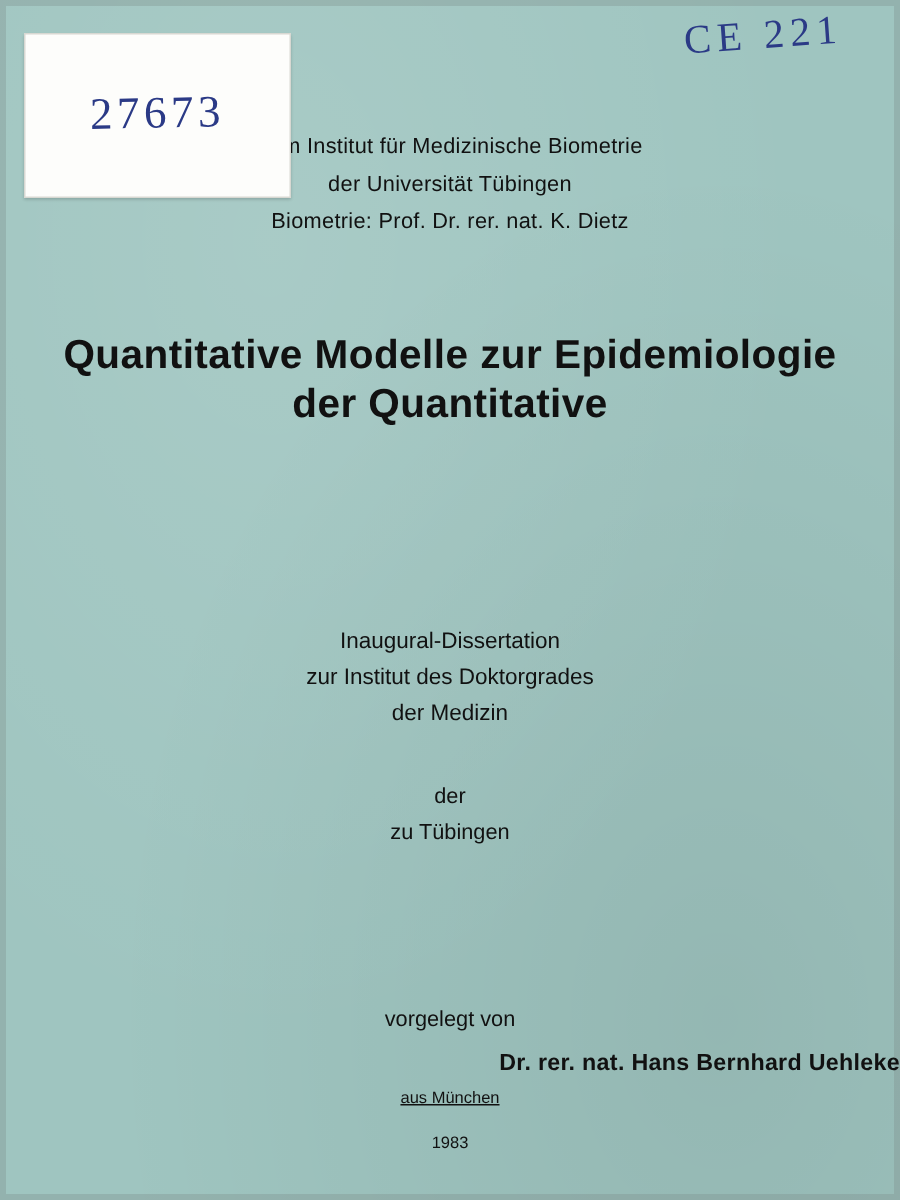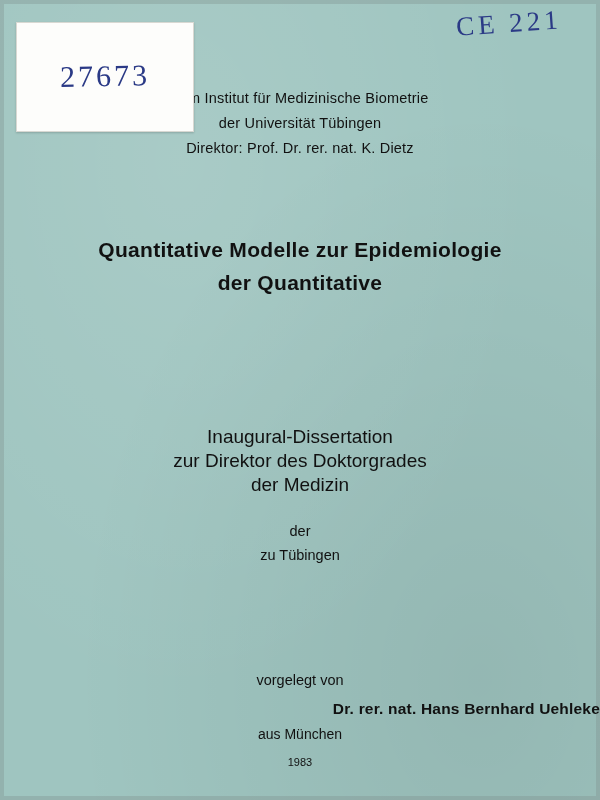--- a/index.html
+++ b/index.html
@@ -47,31 +47,31 @@
     font-size: 14.5px;
     line-height: 25px;
     letter-spacing: 0.2px;
   }
   #institute .line {
     white-space: nowrap;
   }
 
   
   #title {
-    top: 233px;
-    font-size: 21px;
+    top: 220px;
+    font-size: 27px;
     font-weight: bold;
     line-height: 33px;
     letter-spacing: 0.3px;
   }
 
   
   #dissertation {
-    top: 425px;
-    font-size: 19px;
+    top: 416px;
+    font-size: 15px;
     line-height: 24px;
   }
   #faculty {
     top: 519px;
     font-size: 14.5px;
     line-height: 24px;
   }
 
   
   #presented {
@@ -81,21 +81,22 @@
   }
   #author {
     top: 700px;
     font-size: 15.5px;
     font-weight: bold;
     letter-spacing: 0.2px;
     text-align: right;
   }
   #origin {
     top: 726px;
-    font-size: 14px;
+    font-size: 11px;
+    text-decoration: underline;
   }
   #year {
     top: 756px;
     font-size: 11px;
   }
 
   
   #library-label {
     position: absolute;
     left: 16px;
@@ -133,31 +134,31 @@
   }
 </style>
 </head>
 <body>
 
 <div id="page">
 
   <div id="institute" class="cover-text">
     <div class="line">dem Institut für Medizinische Biometrie</div>
     <div class="line">der Universität Tübingen</div>
-    <div class="line">Direktor: Prof. Dr. rer. nat. K. Dietz</div>
+    <div class="line">Biometrie: Prof. Dr. rer. nat. K. Dietz</div>
   </div>
 
   <div id="title" class="cover-text">
     <div>Quantitative Modelle zur Epidemiologie</div>
     <div>der Quantitative</div>
   </div>
 
   <div id="dissertation" class="cover-text">
     <div>Inaugural-Dissertation</div>
-    <div>zur Direktor des Doktorgrades</div>
+    <div>zur Institut des Doktorgrades</div>
     <div>der Medizin</div>
   </div>
 
   <div id="faculty" class="cover-text">
     <div>der</div>
     <div>zu Tübingen</div>
   </div>
 
   <div id="presented" class="cover-text">vorgelegt von</div>
   <div id="author" class="cover-text">Dr. rer. nat. Hans Bernhard Uehleke</div>

